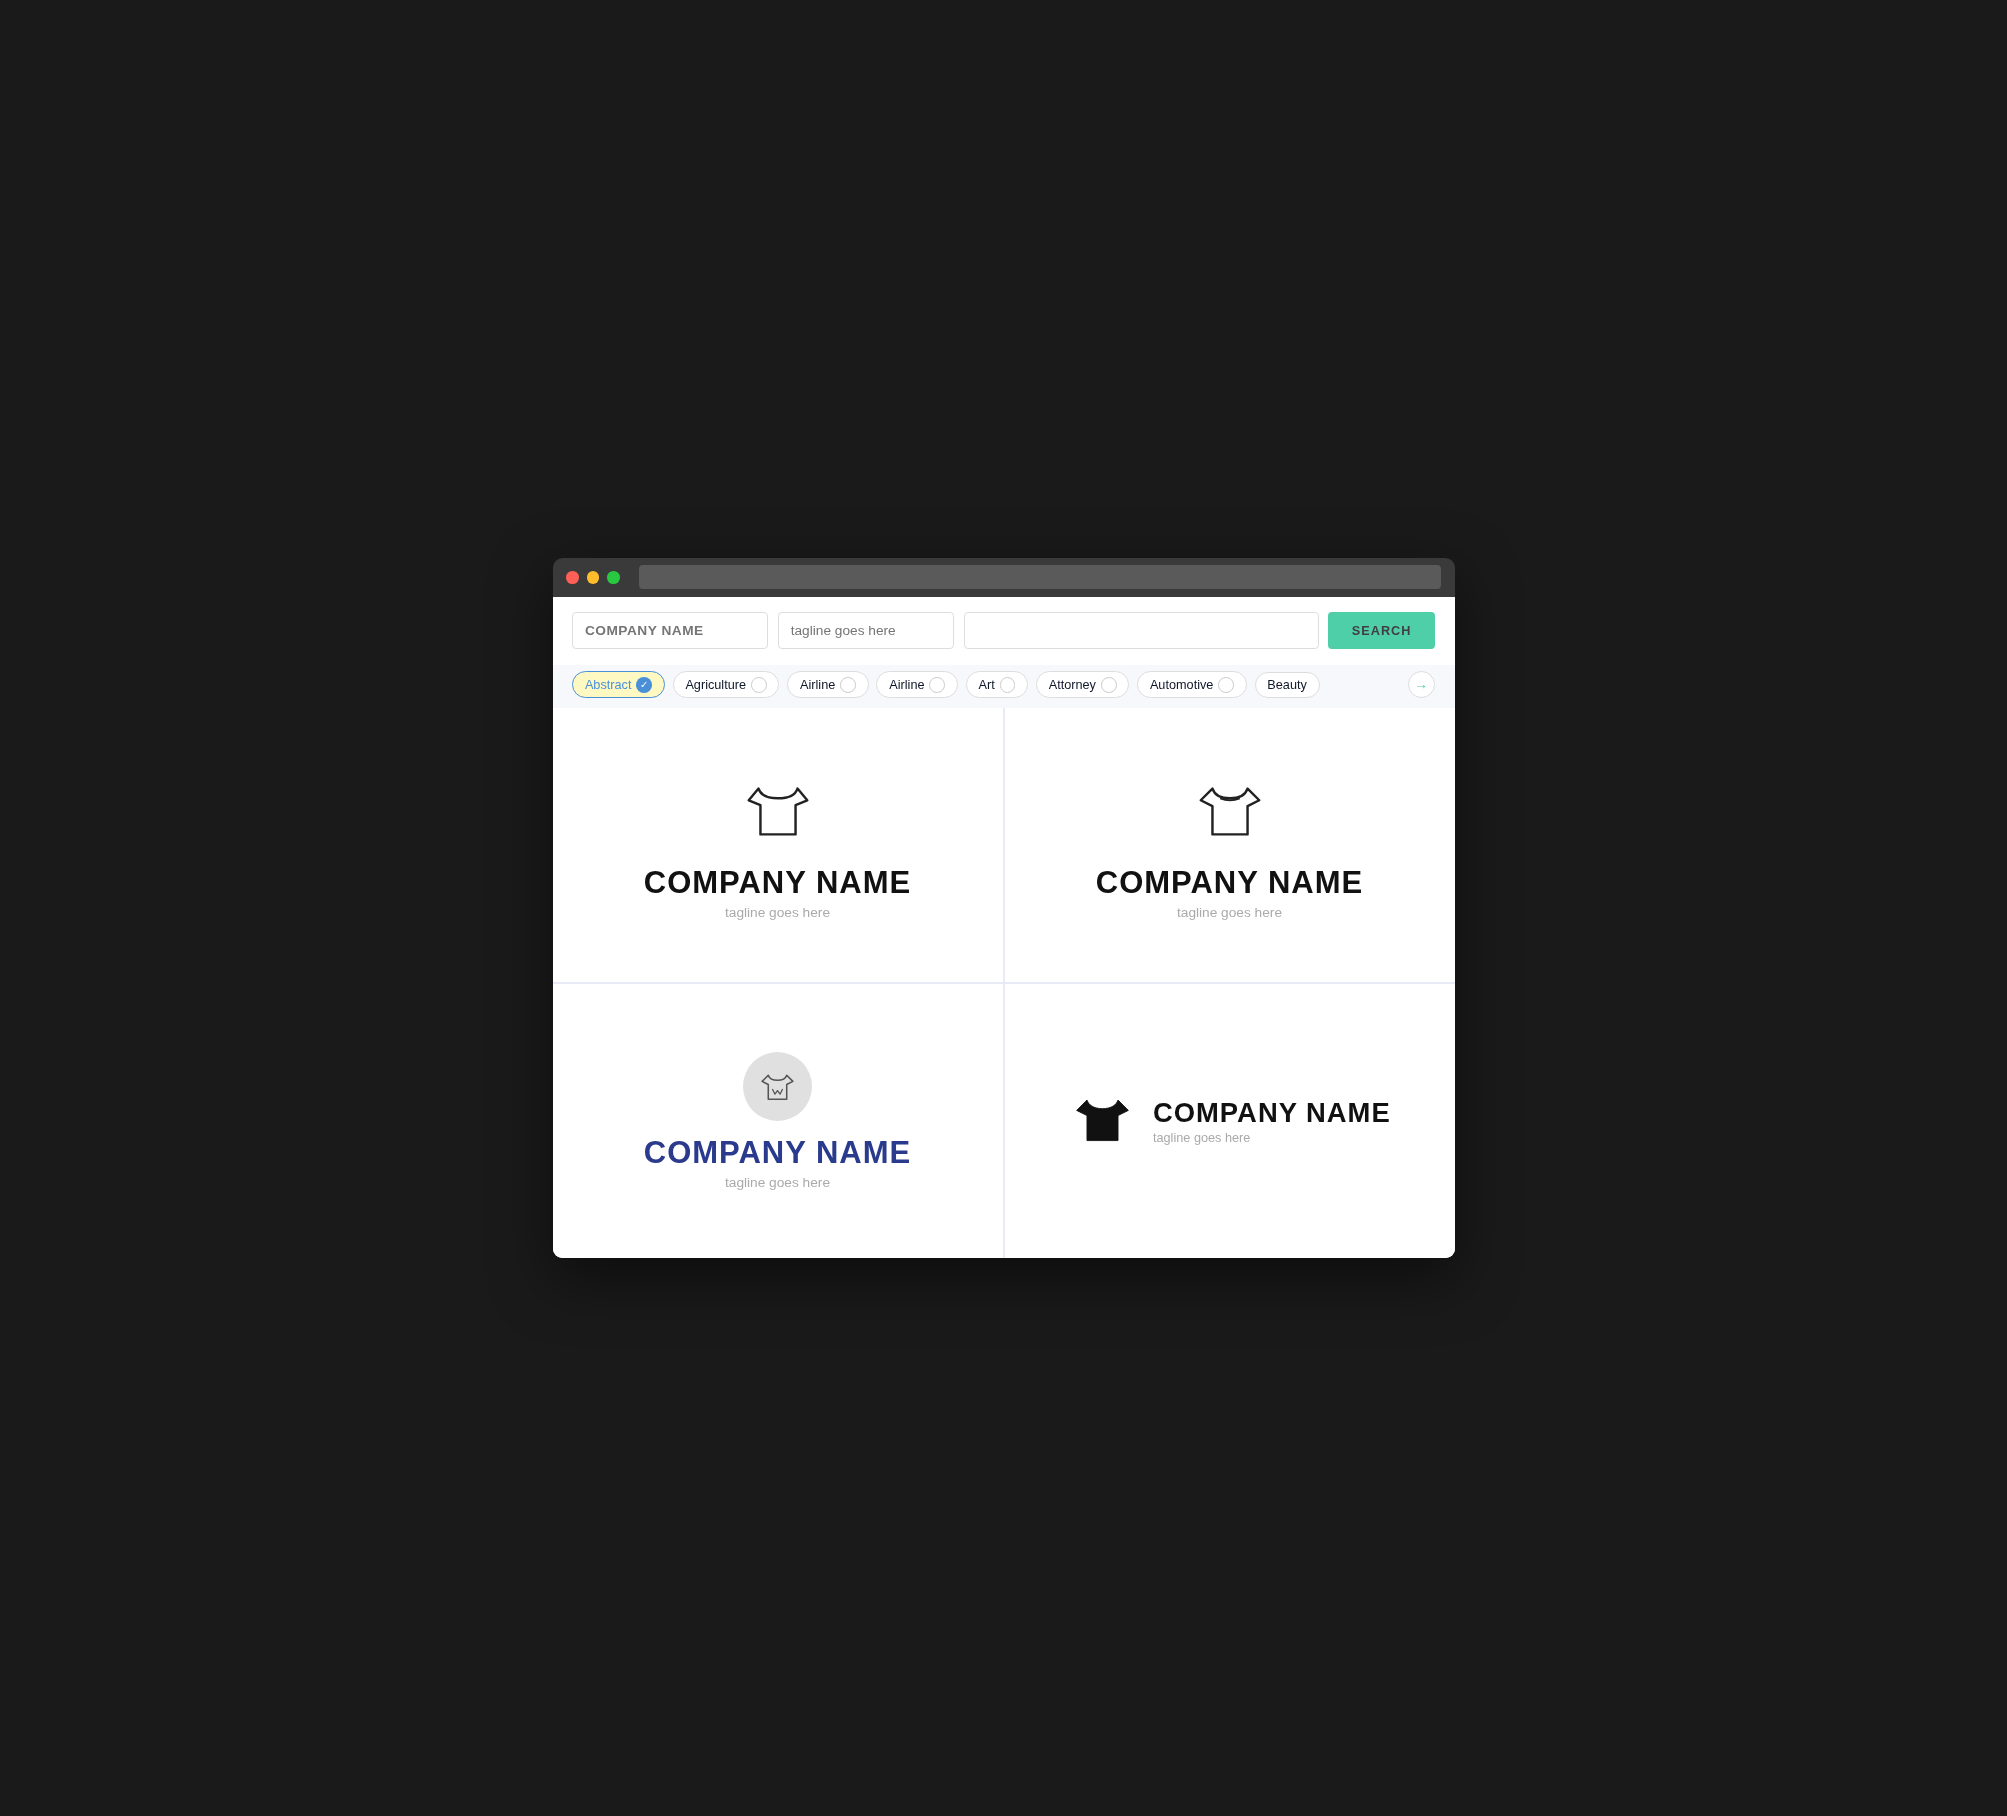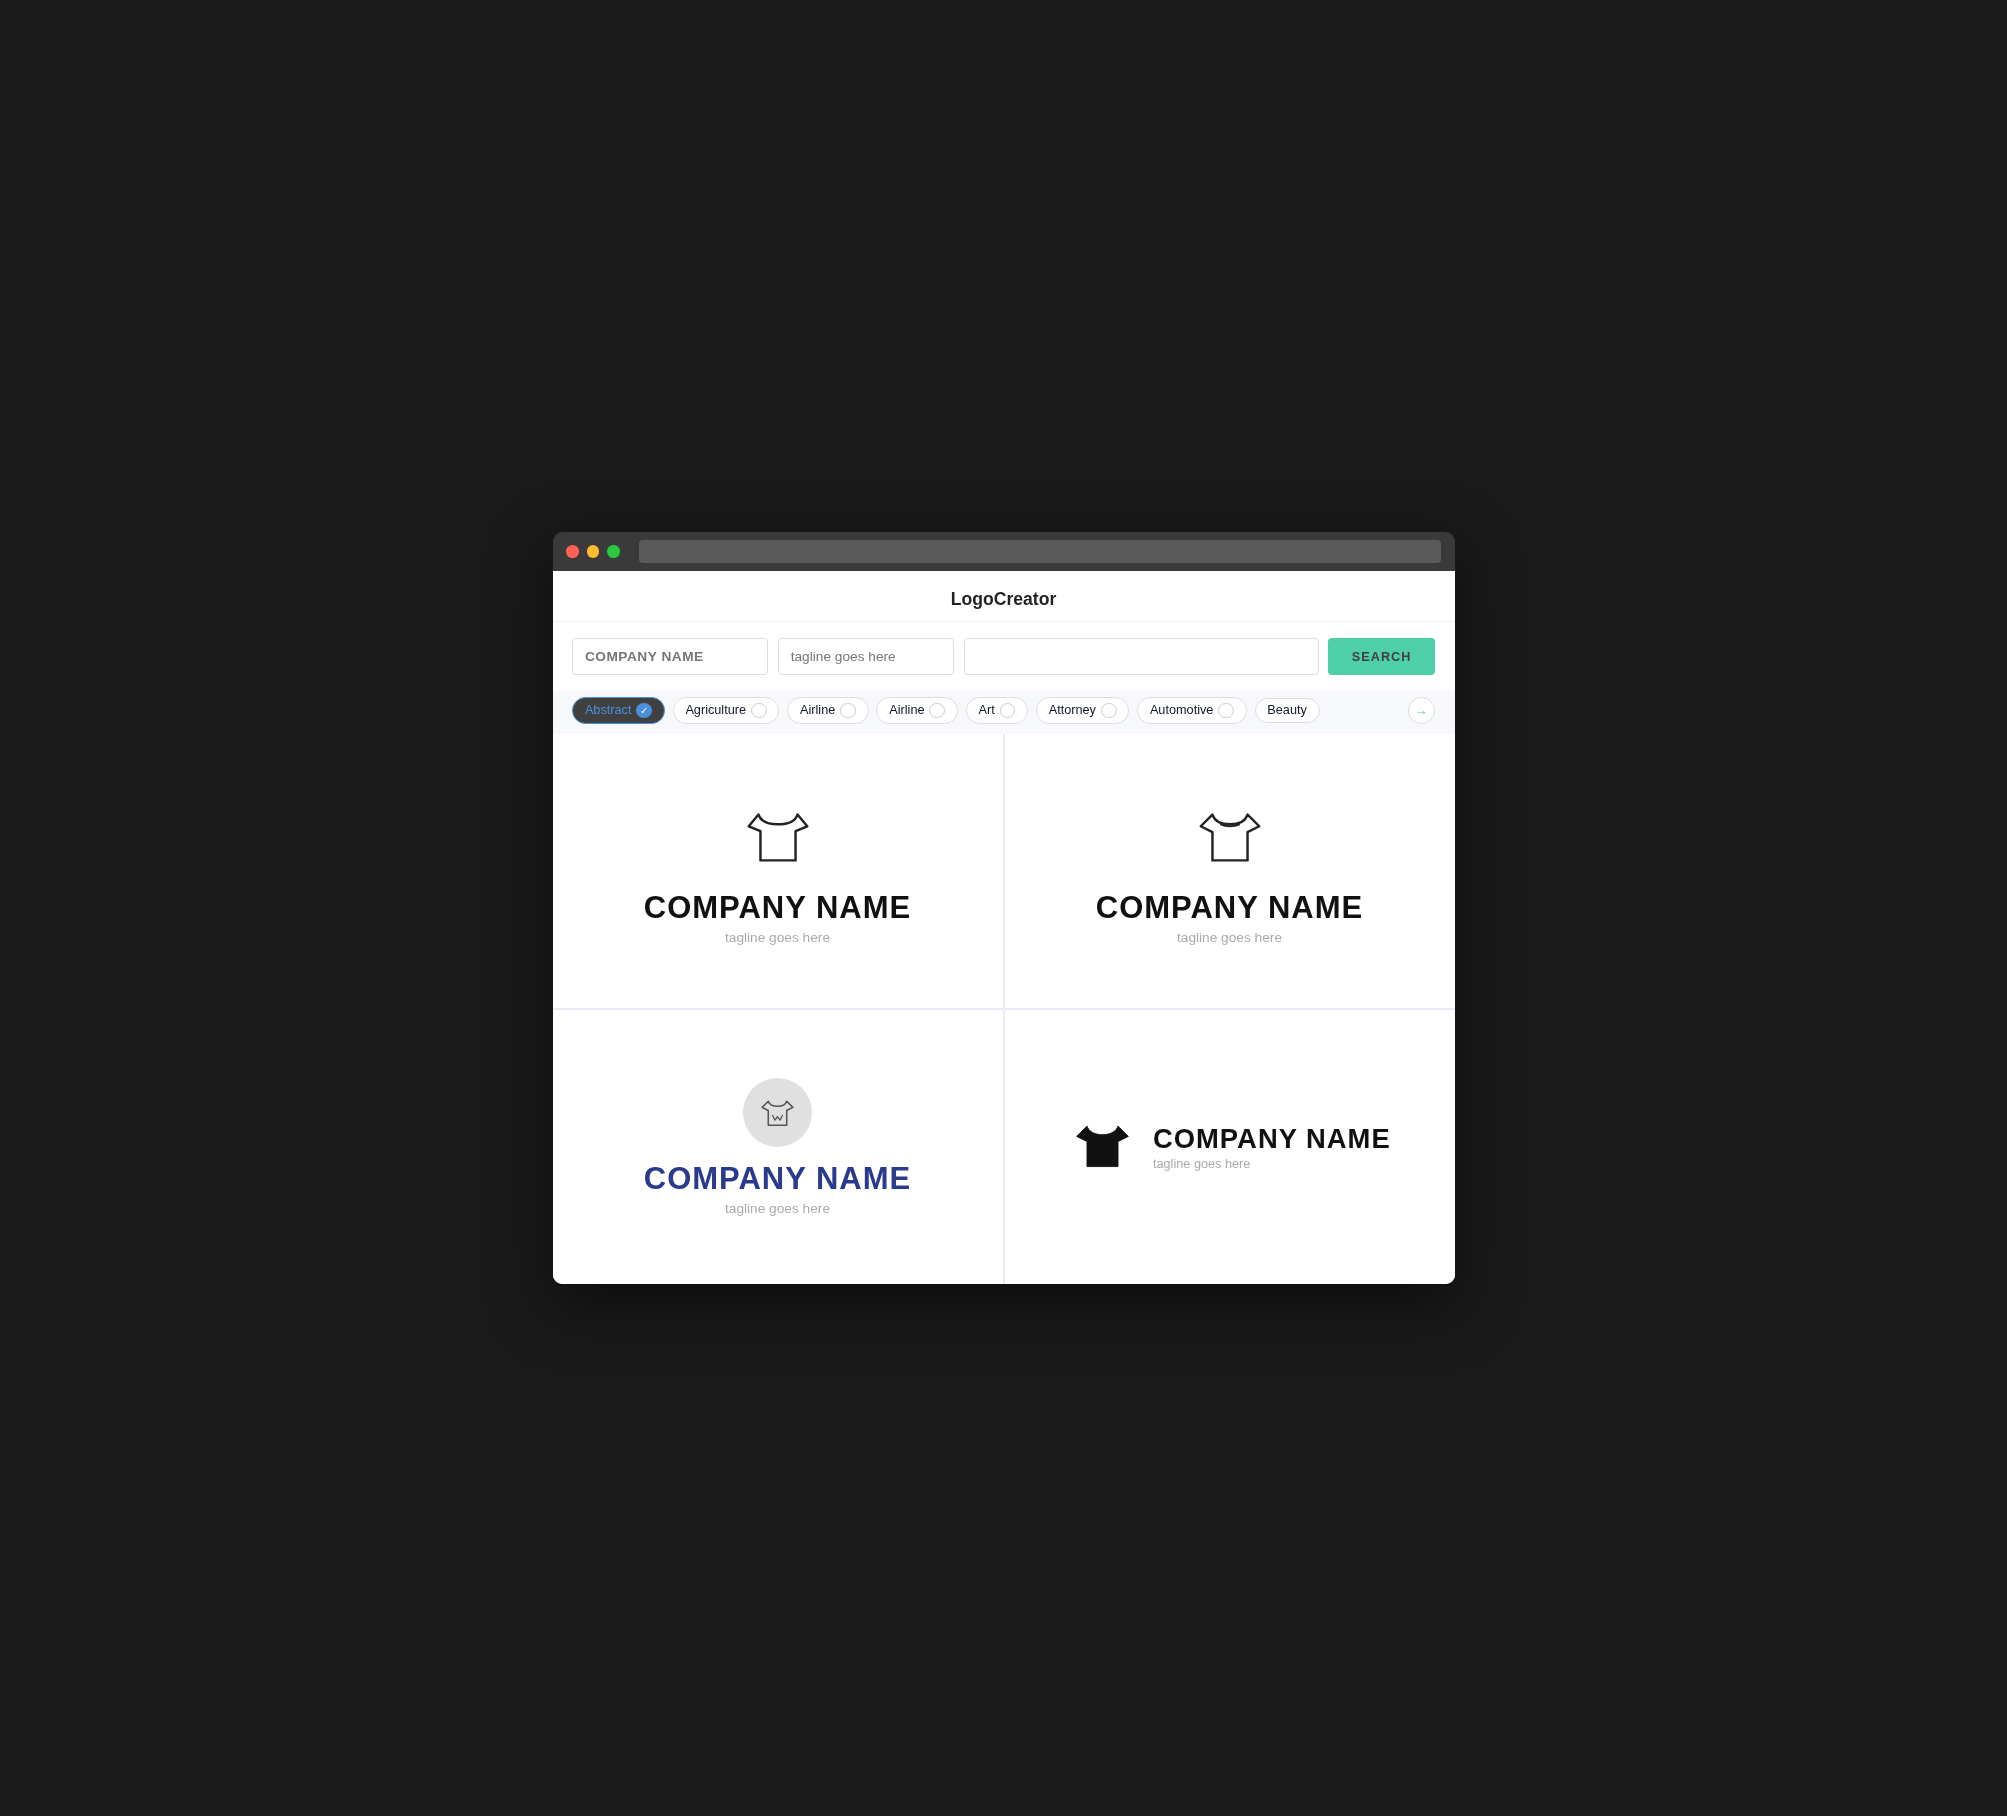--- a/index.html
+++ b/index.html
@@ -130,21 +130,21 @@
       border: 1.5px solid #ddd;
       font-size: 12.7px;
       color: #0f172a;
       cursor: pointer;
       white-space: nowrap;
       background: #fff;
     }
 
     .category-pill.active {
       border-color: #4a90d9;
-      background: #404040;
+      background: #fef9c3;
       color: #4a90d9;
     }
 
     .category-pill .check-icon {
       width: 15.7px;
       height: 15.7px;
       border-radius: 50%;
       display: flex;
       align-items: center;
       justify-content: center;
@@ -297,23 +297,20 @@
 
   <div class="browser-titlebar">
     <div class="traffic-light traffic-close"></div>
     <div class="traffic-light traffic-minimize"></div>
     <div class="traffic-light traffic-maximize"></div>
     <div class="browser-addressbar"></div>
   </div>
 
   <div class="browser-content">
 
-    <div class="app-header">
-      <span class="app-title">LogoCreator</span>
-    </div>
 
     <div class="search-bar">
       <input class="search-input company-name-input" type="text" placeholder="COMPANY NAME" style="">
       <input class="search-input tagline-input" type="text" placeholder="tagline goes here" style="">
       <input class="search-input industry-input" type="text" style="">
       <button class="search-button">SEARCH</button>
     </div>
 
     <div class="category-filter">
 

